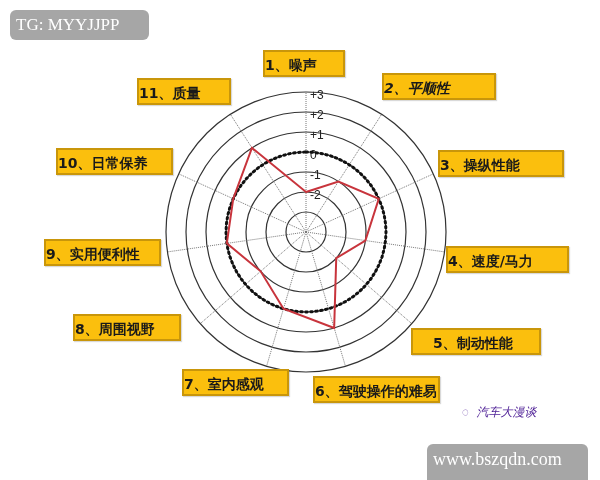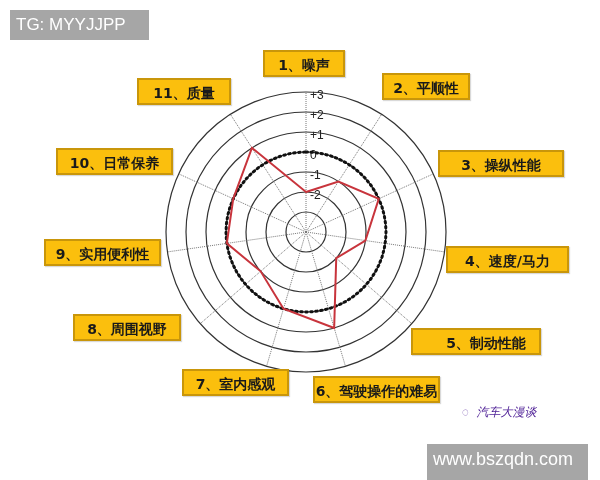--- a/index.html
+++ b/index.html
@@ -1,23 +1,23 @@
 <!DOCTYPE html>
 <html><head>
 <meta charset="utf-8">
 <style>
   html, body { margin:0; padding:0; }
   body { width:600px; height:480px; background:#ffffff; position:relative; overflow:hidden;
          font-family: "DejaVu Sans", "Liberation Sans", sans-serif; }
-  .tag { position:absolute; background:#a6a6a6; color:#ffffff; font-family:Liberation Sans, sans-serif;
-         font-size:17px; line-height:30px; padding:0 6px; }
+  .tag { position:absolute; background:#a6a6a6; color:#ffffff; font-family:Liberation Serif, serif;
+         font-size:17px; line-height:30px; padding:0 6px;border-radius:6px; }
   #tg { left:10px; top:10px; width:127px; height:30px; }
   #site { left:427px; top:444px; width:149px; height:46px; font-size:18px; }
   .label { position:absolute; background:#fbbf0d; border:2px solid #c9960a; color:#1a1a1a;
-           font-size:14px; font-weight:bold; height:27px; line-height:27px; text-align:center;
+           font-size:14px; font-weight:bold; height:27px; line-height:27px; text-align:left;
            box-sizing:border-box; white-space:nowrap; box-shadow:1px 1px 1px rgba(0,0,0,0.15); }
   svg#radar { position:absolute; left:0; top:0; }
   .wm { position:absolute; left:462px; top:404px; color:#4c1d95; font-size:12px; font-style:italic;font-family:Liberation Mono, monospace; }
 </style>
 </head>
 <body>
 
 <div id="tg" class="tag">TG: MYYJJPP</div>
 
 <svg id="radar" width="600" height="480">
@@ -50,21 +50,21 @@
       <text x="310" y="159" font-size="12" fill="#222" font-family="Liberation Sans, sans-serif">0</text>
       <text x="310" y="179" font-size="12" fill="#222" font-family="Liberation Sans, sans-serif">-1</text>
       <text x="310" y="199" font-size="12" fill="#222" font-family="Liberation Sans, sans-serif">-2</text>
     </g>
   <polygon id="baseline" fill="none" stroke="#111" stroke-width="3" stroke-dasharray="1.5 3.5" stroke-linecap="round" points="306,152 314.36227706141227,152.43824837053813 322.63293526542077,153.74819194129554 330.7213595499958,155.9154786963877 338.538931446064,158.91636338859195 346,162.7179676972449 353.02282018339787,167.27864045000422 359.5304485087087,172.54841396180848 365.4515860381915,178.46955149129133 370.7213595499958,184.97717981660213 375.28203230275506,192 379.08363661140805,199.46106855393597 382.0845213036123,207.27864045000422 384.25180805870446,215.36706473457926 385.56175162946187,223.63772293858773 386,231.99999999999997 385.56175162946187,240.36227706141227 384.25180805870446,248.63293526542074 382.0845213036123,256.7213595499958 379.0836366114081,264.538931446064 375.2820323027551,272 370.7213595499958,279.0228201833978 365.4515860381916,285.5304485087086 359.5304485087087,291.4515860381915 353.02282018339787,296.7213595499958 346,301.2820323027551 338.538931446064,305.0836366114081 330.7213595499958,308.0845213036123 322.63293526542077,310.25180805870446 314.36227706141227,311.56175162946187 306.00000000000006,312 297.63772293858773,311.56175162946187 289.3670647345793,310.25180805870446 281.2786404500042,308.0845213036123 273.461068553936,305.08363661140805 266,301.2820323027551 258.9771798166022,296.7213595499958 252.46955149129133,291.4515860381915 246.54841396180848,285.5304485087087 241.27864045000422,279.02282018339787 236.71796769724494,272.00000000000006 232.91636338859195,264.53893144606405 229.9154786963877,256.7213595499958 227.74819194129554,248.63293526542077 226.43824837053813,240.36227706141233 226,232.00000000000003 226.43824837053813,223.63772293858776 227.74819194129554,215.36706473457923 229.9154786963877,207.27864045000422 232.91636338859192,199.461068553936 236.71796769724492,192 241.2786404500042,184.97717981660216 246.54841396180848,178.46955149129133 252.46955149129136,172.54841396180848 258.97717981660213,167.27864045000422 266,162.7179676972449 273.461068553936,158.91636338859192 281.27864045000416,155.9154786963877 289.3670647345793,153.74819194129554 297.63772293858773,152.43824837053813"></polygon>
   <polygon id="series" fill="none" stroke="#c8343c" stroke-width="2" points="306,192 338.43844904733584,181.52478803012912 378.77055962836147,198.7667989598491 365.38928651285596,240.5388902963971 336.22998297417035,258.1944293578114 334.173255684143,327.94929736144974 283.4613954526857,308.7594378891598 260.6550255387445,271.2916440367171 226.8142846495254,243.3851870618628 233.22944037163853,198.76679895984913 251.93591825444025,147.8746467168819"></polygon>
 </svg>
 
 <div id="labels">
     <div class="label" style="left: 263px; top: 50px; width: 82px;">1、噪声</div>
-    <div class="label" style="left: 382px; top: 73px; width: 88px;">2、平顺性</div>
+    <div class="label" style="left: 382px; top: 73px; width: 114px; font-style: italic;">2、平顺性</div>
     <div class="label" style="left: 438px; top: 150px; width: 126px;">3、操纵性能</div>
     <div class="label" style="left: 446px; top: 246px; width: 123px;">4、速度/马力</div>
     <div class="label" style="left: 411px; top: 328px; width: 130px; padding-left: 20px;">5、制动性能</div>
     <div class="label" style="left: 313px; top: 376px; width: 127px;">6、驾驶操作的难易</div>
     <div class="label" style="left: 143px; top: 369px; width: 107px; margin-left: 39px;">7、室内感观</div>
     <div class="label" style="left: 73px; top: 314px; width: 108px;">8、周围视野</div>
     <div class="label" style="left: 44px; top: 239px; width: 117px;">9、实用便利性</div>
     <div class="label" style="left: 56px; top: 148px; width: 117px;">10、日常保养</div>
     <div class="label" style="left: 137px; top: 78px; width: 94px;">11、质量</div>
   </div>

